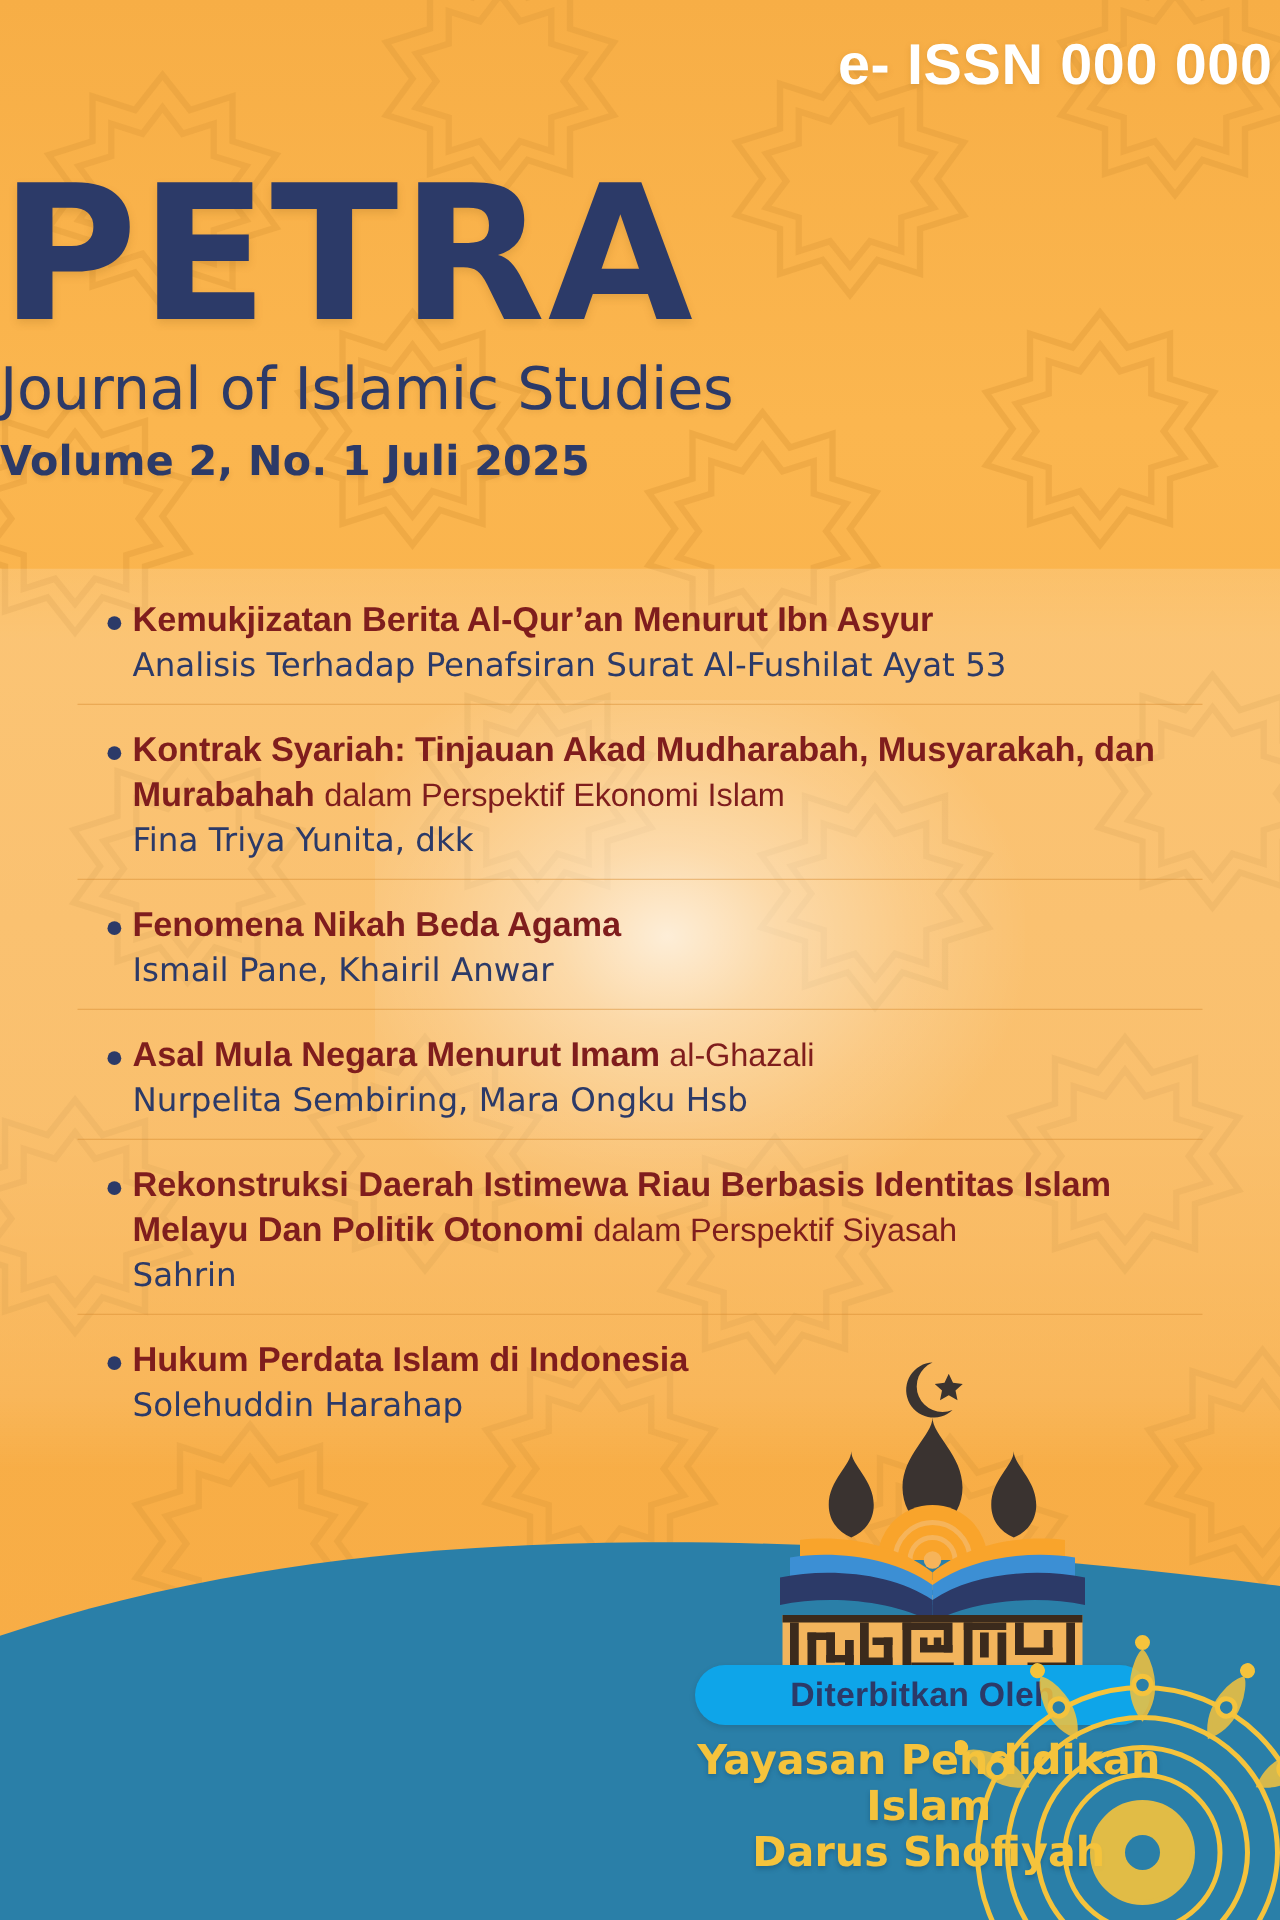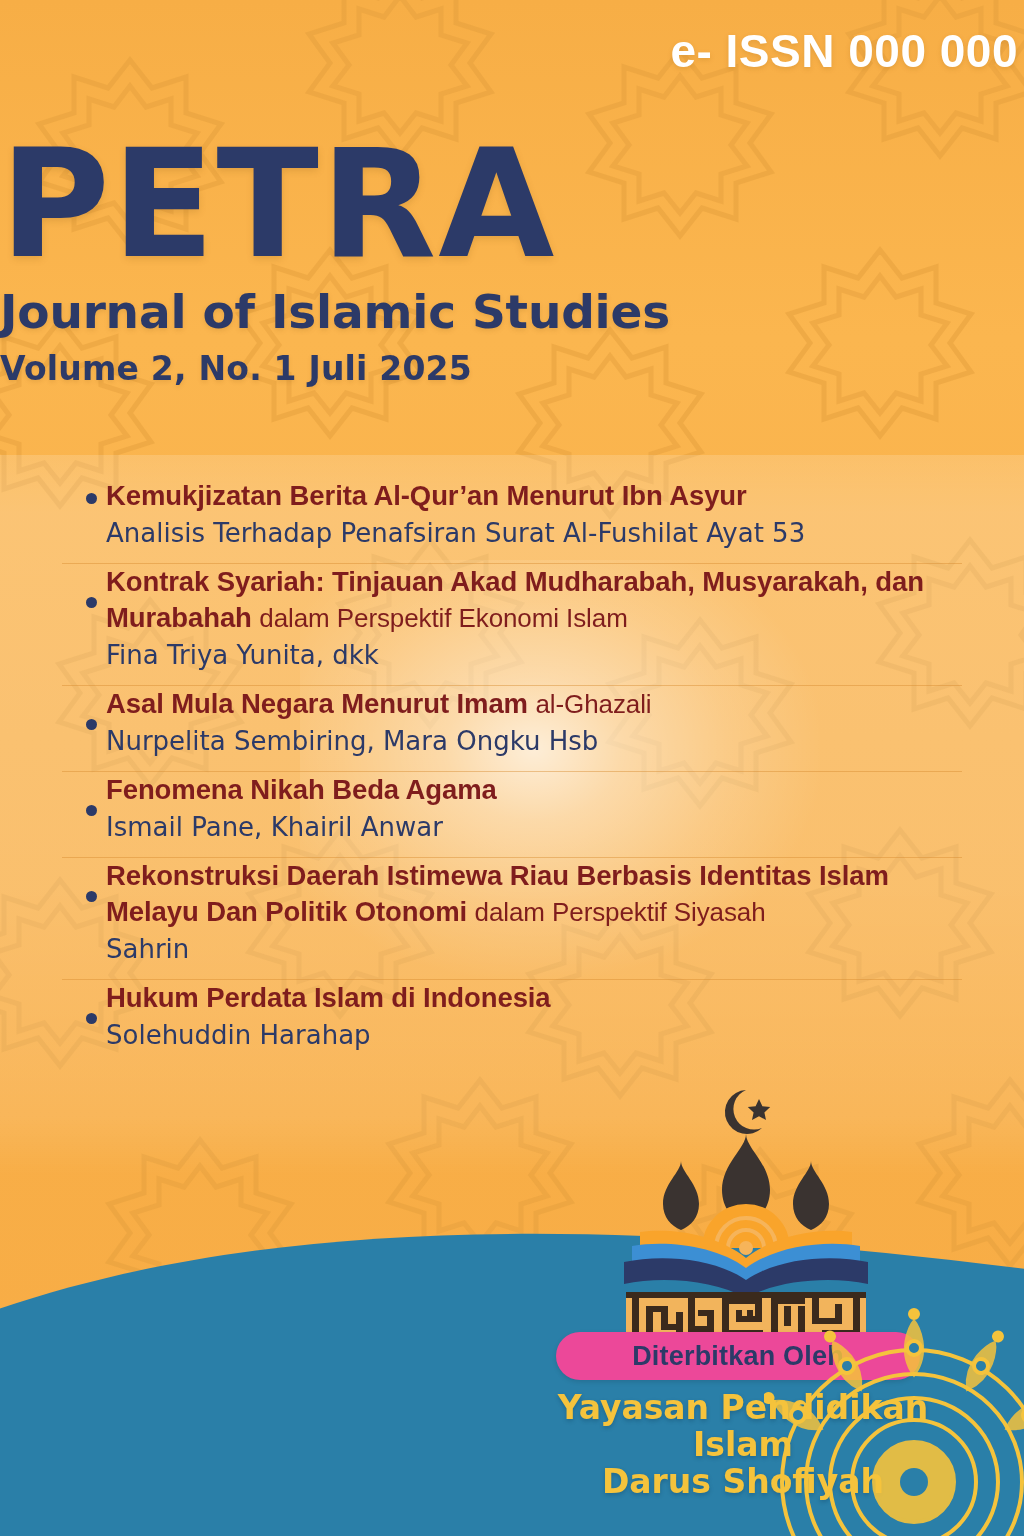--- a/index.html
+++ b/index.html
@@ -90,21 +90,21 @@
     font-size: 150px;
     line-height: 0.96;
     font-weight: 700;
     letter-spacing: 2px;
     font-family: "DejaVu Sans", sans-serif;
     text-shadow: 0 3px 7px rgba(140,90,20,0.20);
   }
   .subtitle {
     color: #2C3A68;
     font-size: 47px;
-    font-weight: 700;
+    font-weight: 400;
     margin-top: 8px;
     letter-spacing: -0.2px;
     font-family: "DejaVu Sans", sans-serif;
     text-shadow: 0 2px 5px rgba(140,90,20,0.18);
   }
   .volume {
     color: #2C3A68;
     font-size: 33px;
     font-weight: 700;
     margin-top: 10px;
@@ -120,20 +120,21 @@
     top: 478px;
     width: 900px;
   }
   .toc-item {
     position: relative;
     padding: 0 0 0 44px;
   }
   .toc-item + .toc-item {
     border-top: 1.5px solid rgba(214,139,48,0.45);
     margin-top: 12px;
+    padding-top: 18px;
   }
   .bullet {
     position: absolute;
     left: 24px;
     top: 15px;
     width: 11px;
     height: 11px;
     border-radius: 50%;
     background: #2C3A68;
   }
@@ -167,21 +168,21 @@
     width: 300px;
     height: 260px;
   }
   .pill {
     position: absolute;
     left: 556px;
     top: 1332px;
     width: 364px;
     height: 48px;
     border-radius: 24px;
-    background: #ec4899;
+    background: #0ea5e9;
     display: flex;
     align-items: center;
     justify-content: center;
     box-shadow: 0 2px 5px rgba(0,0,0,0.12);
   }
   .pill span {
     color: #2C3A68;
     font-size: 27px;
     font-weight: 700;
     font-family: "Liberation Sans", sans-serif;
@@ -281,32 +282,32 @@
       <div class="title-line">
         <span>Kontrak Syariah: Tinjauan Akad Mudharabah, Musyarakah, dan Murabahah</span>
         <span class="reg">dalam Perspektif Ekonomi Islam</span>
       </div>
       <div class="authors">Fina Triya Yunita, dkk</div>
     </div>
 
     <div class="toc-item">
       <span class="bullet"></span>
       <div class="title-line">
+        <span>Fenomena Nikah Beda Agama</span>
+      </div>
+      <div class="authors">Ismail Pane, Khairil Anwar</div>
+    </div>
+
+    <div class="toc-item">
+      <span class="bullet"></span>
+      <div class="title-line">
         <span>Asal Mula Negara Menurut Imam</span>
         <span class="reg">al-Ghazali</span>
       </div>
       <div class="authors">Nurpelita Sembiring, Mara Ongku Hsb</div>
-    </div>
-
-    <div class="toc-item">
-      <span class="bullet"></span>
-      <div class="title-line">
-        <span>Fenomena Nikah Beda Agama</span>
-      </div>
-      <div class="authors">Ismail Pane, Khairil Anwar</div>
     </div>
 
     <div class="toc-item">
       <span class="bullet"></span>
       <div class="title-line">
         <span>Rekonstruksi Daerah Istimewa Riau Berbasis Identitas Islam Melayu Dan Politik Otonomi</span>
         <span class="reg">dalam Perspektif Siyasah</span>
       </div>
       <div class="authors">Sahrin</div>
     </div>

